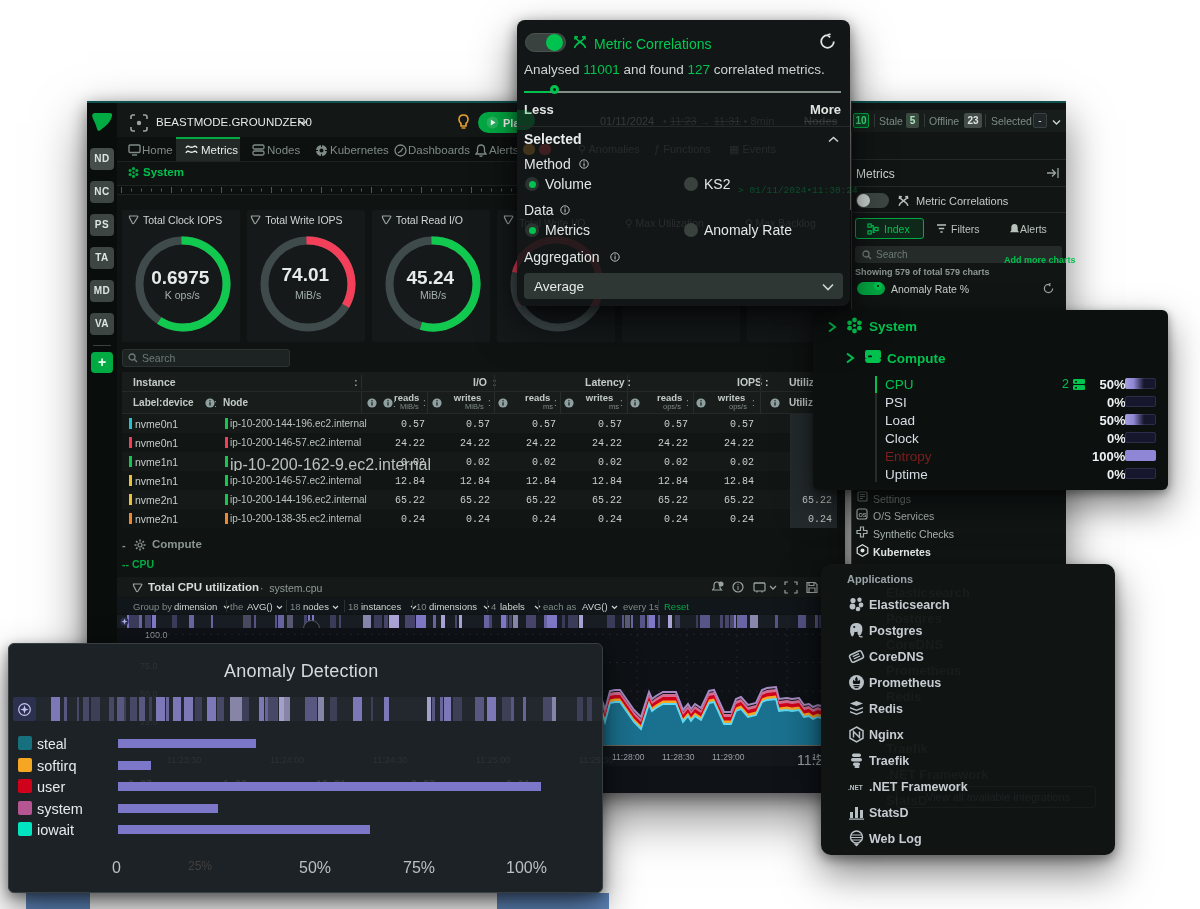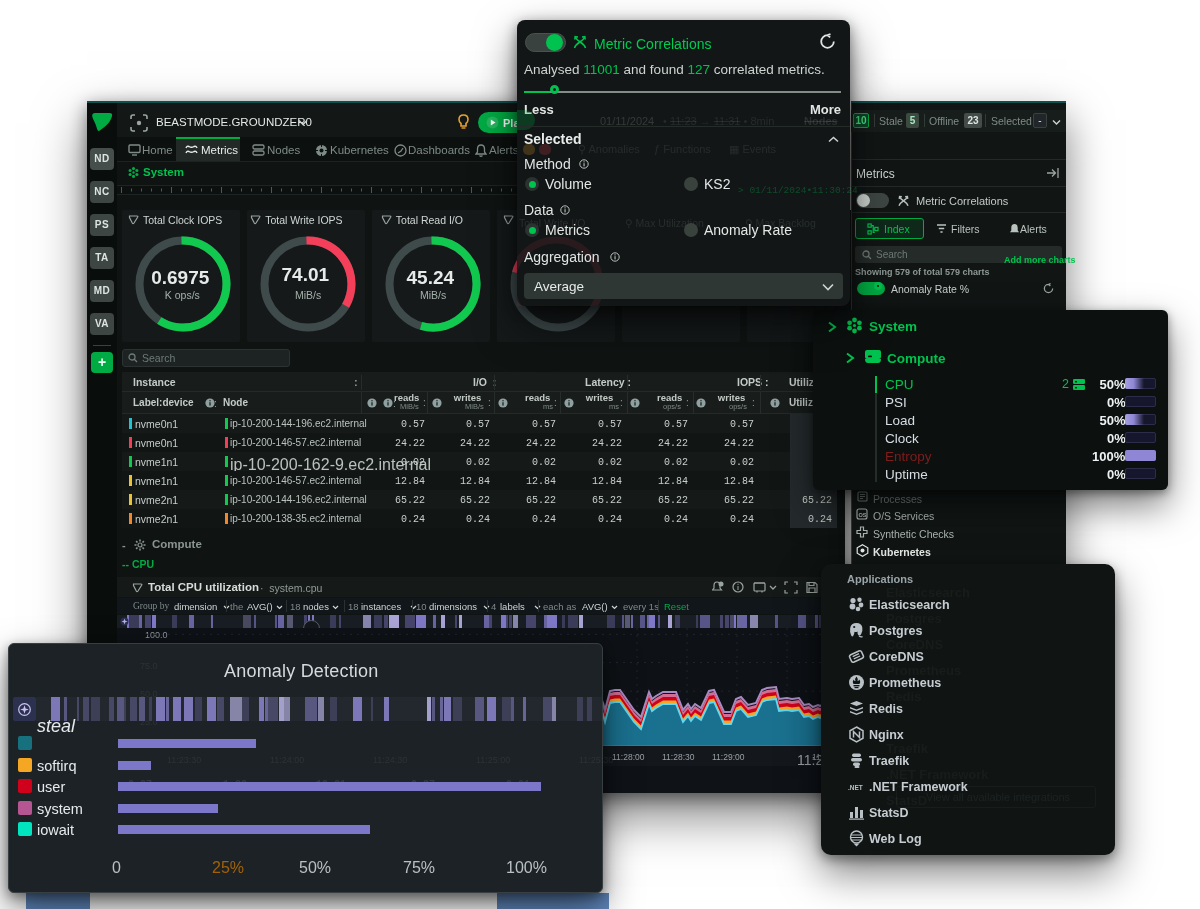--- a/index.html
+++ b/index.html
@@ -420,21 +420,21 @@
 <rect x="42" y="2" width="11" height="8" rx="1"></rect>
       <path d="M42,2 h11 M45,10 v1.5 M50,10 v1.5"></path>
 <path d="M58,5 l3,3 l3,-3" stroke-width="1.3"></path>
 <path d="M73,4 v-3 h3 M82,1 h3 v3 M85,9 v3 h-3 M76,12 h-3 v-3"></path>
 <path d="M95,1.5 h8 l2,2 v8 h-10 z M97,1.5 v3 h5 v-3 M97,11 v-4 h6 v4"></path>
 <rect x="113" y="2" width="11" height="9" rx="1"></rect>
       <path d="M116.5,2 v9"></path>
 </g>
   </svg>
 <div class="a" style="left:117px;top:598px;width:728px;height:16px;background:#11161a;"></div>
-<div class="a" style="left:133px;top:601px;font-size:9.5px;color:#7f8a86;font-weight:400;white-space:nowrap;font-family:Liberation Serif, serif;">Group by</div>
+<div class="a" style="left:133px;top:601px;font-size:9.5px;color:#7f8a86;font-weight:400;white-space:nowrap;">Group by</div>
 <div class="a" style="left:174px;top:601px;font-size:9.5px;color:#ced6d2;font-weight:400;white-space:nowrap;">dimension</div>
 <svg class="a" style="left:222.9px;top:605px" width="7" height="5" viewBox="0 0 7 5">
     <path d="M1,1 L3.5,3.5 L6,1" stroke="#ced6d2" stroke-width="1.2" fill="none"></path>
   </svg>
 <div class="a" style="left:230px;top:601px;font-size:9.5px;color:#7f8a86;font-weight:400;white-space:nowrap;">the</div>
 <div class="a" style="left:247px;top:601px;font-size:9.5px;color:#ced6d2;font-weight:400;white-space:nowrap;">AVG()</div>
 <svg class="a" style="left:275.5px;top:605px" width="7" height="5" viewBox="0 0 7 5">
     <path d="M1,1 L3.5,3.5 L6,1" stroke="#ced6d2" stroke-width="1.2" fill="none"></path>
   </svg>
 <div class="a" style="left:290px;top:601px;font-size:9.5px;color:#7f8a86;font-weight:400;white-space:nowrap;">18</div>
@@ -633,21 +633,21 @@
   </svg>
 <div class="a" style="left:876px;top:249px;font-size:10px;color:#6f7a76;font-weight:400;white-space:nowrap;">Search</div>
 <div class="a" style="left:855px;top:267px;font-size:9px;color:#8d9894;font-weight:700;white-space:nowrap;">Showing 579 of total 579 charts</div>
 <div class="a" style="left:1004px;top:255px;font-size:9px;color:#00c24e;font-weight:700;white-space:nowrap;">Add more charts</div>
 <div class="a" style="left:857px;top:282px;width:28px;height:13px;background:#00ab44;border-radius:7px;"></div>
 <div class="a" style="left:874px;top:282px;width:8px;height:8px;background:#0e1413;border:3px solid #00c24e;border-radius:50%;"></div>
 <div class="a" style="left:891px;top:283px;font-size:10.5px;color:#c6cdc9;font-weight:400;white-space:nowrap;">Anomaly Rate %</div>
 <svg class="a" style="left:1043px;top:283px" width="11" height="11" viewBox="0 0 12 12">
     <path d="M10.5,6 A4.5,4.5 0 1 1 6,1.5 M6,1.5 L8.3,0.8 M6,1.5 L8,3.2" stroke="#9aa49f" stroke-width="1.4" fill="none"></path>
   </svg>
-<div class="a" style="left:873px;top:493px;font-size:10.5px;color:#6f7a76;font-weight:400;white-space:nowrap;">Processes</div>
+<div class="a" style="left:873px;top:493px;font-size:10.5px;color:#6f7a76;font-weight:400;white-space:nowrap;">Settings</div>
 <div class="a" style="left:873px;top:510px;font-size:10.5px;color:#aeb8b3;font-weight:400;white-space:nowrap;">O/S Services</div>
 <div class="a" style="left:873px;top:528px;font-size:10.5px;color:#aeb8b3;font-weight:400;white-space:nowrap;">Synthetic Checks</div>
 <div class="a" style="left:873px;top:546px;font-size:10.5px;color:#e8edea;font-weight:700;white-space:nowrap;">Kubernetes</div>
 <svg class="a" style="left:856px;top:508px" width="12" height="12" viewBox="0 0 12 12">
     <rect x="1" y="1" width="10" height="10" rx="2" stroke="#aeb8b3" fill="none" stroke-width="1.1"></rect>
     <text x="2.4" y="8.6" fill="#aeb8b3" font-size="5.6" font-weight="bold" font-family="Liberation Sans">OS</text>
   </svg>
 <svg class="a" style="left:856px;top:526px" width="12" height="12" viewBox="0 0 12 12">
     <path d="M4.5,1 h3 v3.5 h3.5 v3 h-3.5 v3.5 h-3 v-3.5 h-3.5 v-3 h3.5 z" stroke="#aeb8b3" fill="none" stroke-width="1.2"></path>
   </svg>
@@ -939,31 +939,31 @@
     <rect x="451" y="0" width="9" height="24" fill="#8c85cf" fill-opacity="0.85"></rect>
     <rect x="466" y="0" width="9" height="24" fill="#8c85cf" fill-opacity="0.25"></rect>
     <rect x="475" y="0" width="3" height="24" fill="#8c85cf" fill-opacity="0.5"></rect>
     <rect x="487" y="0" width="3" height="24" fill="#8c85cf" fill-opacity="0.65"></rect>
     <rect x="507" y="0" width="9" height="24" fill="#8c85cf" fill-opacity="0.35"></rect>
     <rect x="516" y="0" width="4" height="24" fill="#bbb5e8" fill-opacity="0.65"></rect>
     <rect x="541" y="0" width="6" height="24" fill="#8c85cf" fill-opacity="0.25"></rect>
     <rect x="551" y="0" width="5" height="24" fill="#8c85cf" fill-opacity="0.25"></rect>
   </svg>
 <div class="a" style="left:18px;top:736.0px;width:14px;height:14px;background:#17707e;border-radius:2px;"></div>
-<div class="a" style="left:37px;top:716px;font-size:18px;color:#e6eaec;font-weight:400;white-space:nowrap;font-style:italic;">steal</div>
+<div class="a" style="left:37px;top:736.0px;font-size:14px;color:#e6eaec;font-weight:400;white-space:nowrap;">steal</div>
 <div class="a" style="left:118px;top:739.0px;width:138px;height:9px;background:#7d77c9;"></div>
 <div class="a" style="left:18px;top:757.6px;width:14px;height:14px;background:#f5a623;border-radius:2px;"></div>
 <div class="a" style="left:37px;top:757.6px;font-size:14.5px;color:#e6eaec;font-weight:400;white-space:nowrap;">softirq</div>
 <div class="a" style="left:118px;top:760.6px;width:33px;height:9px;background:#7d77c9;"></div>
 <div class="a" style="left:18px;top:779.2px;width:14px;height:14px;background:#d0021b;border-radius:2px;"></div>
 <div class="a" style="left:37px;top:779.2px;font-size:14.5px;color:#e6eaec;font-weight:400;white-space:nowrap;">user</div>
 <div class="a" style="left:118px;top:782.2px;width:423px;height:9px;background:#7d77c9;"></div>
 <div class="a" style="left:18px;top:800.8px;width:14px;height:14px;background:#b55592;border-radius:2px;"></div>
 <div class="a" style="left:37px;top:800.8px;font-size:14.5px;color:#e6eaec;font-weight:400;white-space:nowrap;">system</div>
 <div class="a" style="left:118px;top:803.8px;width:100px;height:9px;background:#7d77c9;"></div>
 <div class="a" style="left:18px;top:822.4px;width:14px;height:14px;background:#00e5c0;border-radius:2px;"></div>
 <div class="a" style="left:37px;top:822.4px;font-size:14.5px;color:#e6eaec;font-weight:400;white-space:nowrap;">iowait</div>
 <div class="a" style="left:118px;top:825.4px;width:252px;height:9px;background:#7d77c9;"></div>
 <div class="a" style="left:112px;top:859px;font-size:16px;color:#b9c0c4;font-weight:400;white-space:nowrap;">0</div>
-<div class="a" style="left:212px;top:859px;font-size:16px;color:#a16207;font-weight:400;white-space:nowrap;">25%</div>
+<div class="a" style="left:188px;top:859px;font-size:12px;color:#404040;font-weight:400;white-space:nowrap;">25%</div>
 <div class="a" style="left:299px;top:859px;font-size:16px;color:#b9c0c4;font-weight:400;white-space:nowrap;">50%</div>
 <div class="a" style="left:403px;top:859px;font-size:16px;color:#b9c0c4;font-weight:400;white-space:nowrap;">75%</div>
 <div class="a" style="left:506px;top:859px;font-size:16px;color:#b9c0c4;font-weight:400;white-space:nowrap;">100%</div>
 
 </body></html>

